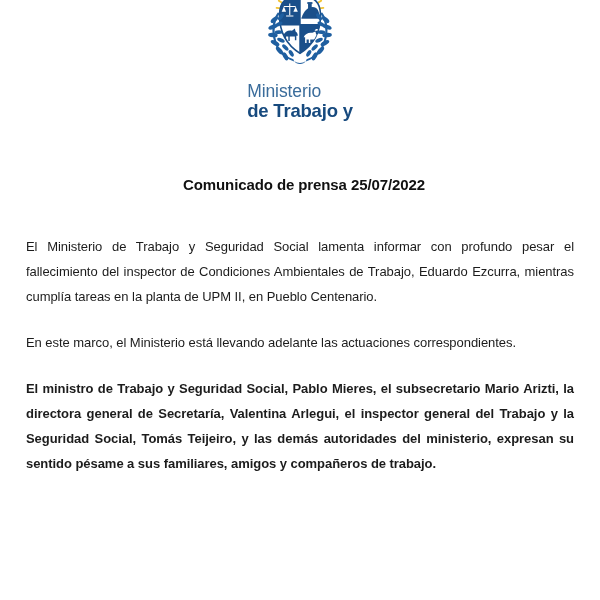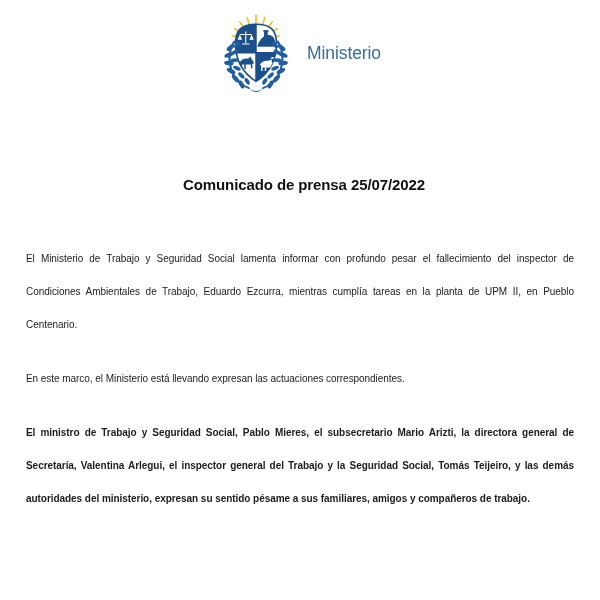--- a/index.html
+++ b/index.html
@@ -25,20 +25,21 @@
 
   
   .header {
     display: flex;
     align-items: center;
     justify-content: center;
     gap: 14px;
     padding-top: 14px;
     height: 96px;
     box-sizing: border-box;
+    flex-direction: column;
   }
 
   .emblem {
     width: 74px;
     height: 82px;
     flex: 0 0 auto;
     display: block;
   }
 
   .wordmark {
@@ -79,23 +80,23 @@
 
   
   .body-copy {
     position: absolute;
     top: 234px;
     left: 26px;
     width: 548px;
   }
 
   .para {
-    margin: 8px 0 21px 0;
-    font-size: 10px;
-    line-height: 33px;
+    margin: 0 0 21px 0;
+    font-size: 13px;
+    line-height: 25px;
     color: #1c1c1c;
     text-align: justify;
     text-justify: inter-word;
     letter-spacing: -0.05px;
   }
   .para:last-child { margin-bottom: 0; font-weight: bold; }
 </style>
 </head>
 <body>
 
@@ -198,24 +199,25 @@
           <ellipse cx="70" cy="84" rx="5.5" ry="2.6" transform="rotate(-45 70 84)"></ellipse>
           <ellipse cx="62" cy="92" rx="5" ry="2.6" transform="rotate(-58 62 92)"></ellipse>
         </g>
 
         <path d="M42 102 C46 106 54 106 58 102 C55 108 45 108 42 102 Z"></path>
       </g>
     </svg>
 
     <div class="wordmark">
       <span class="line1">Ministerio</span>
+      <span class="line2">de Trabajo y</span>
     </div>
   </div>
 
   <h1 class="headline">Comunicado de prensa 25/07/2022</h1>
 
   <div class="body-copy">
     <p class="para">El Ministerio de Trabajo y Seguridad Social lamenta informar con profundo pesar el fallecimiento del inspector de Condiciones Ambientales de Trabajo, Eduardo Ezcurra, mientras cumplía tareas en la planta de UPM II, en Pueblo Centenario.</p>
-    <p class="para">En este marco, el Ministerio está llevando expresan las actuaciones correspondientes.</p>
+    <p class="para">En este marco, el Ministerio está llevando adelante las actuaciones correspondientes.</p>
     <p class="para">El ministro de Trabajo y Seguridad Social, Pablo Mieres, el subsecretario Mario Arizti, la directora general de Secretaría, Valentina Arlegui, el inspector general del Trabajo y la Seguridad Social, Tomás Teijeiro, y las demás autoridades del ministerio, expresan su sentido pésame a sus familiares, amigos y compañeros de trabajo.</p>
   </div>
 
 </div>
 
 </body></html>

